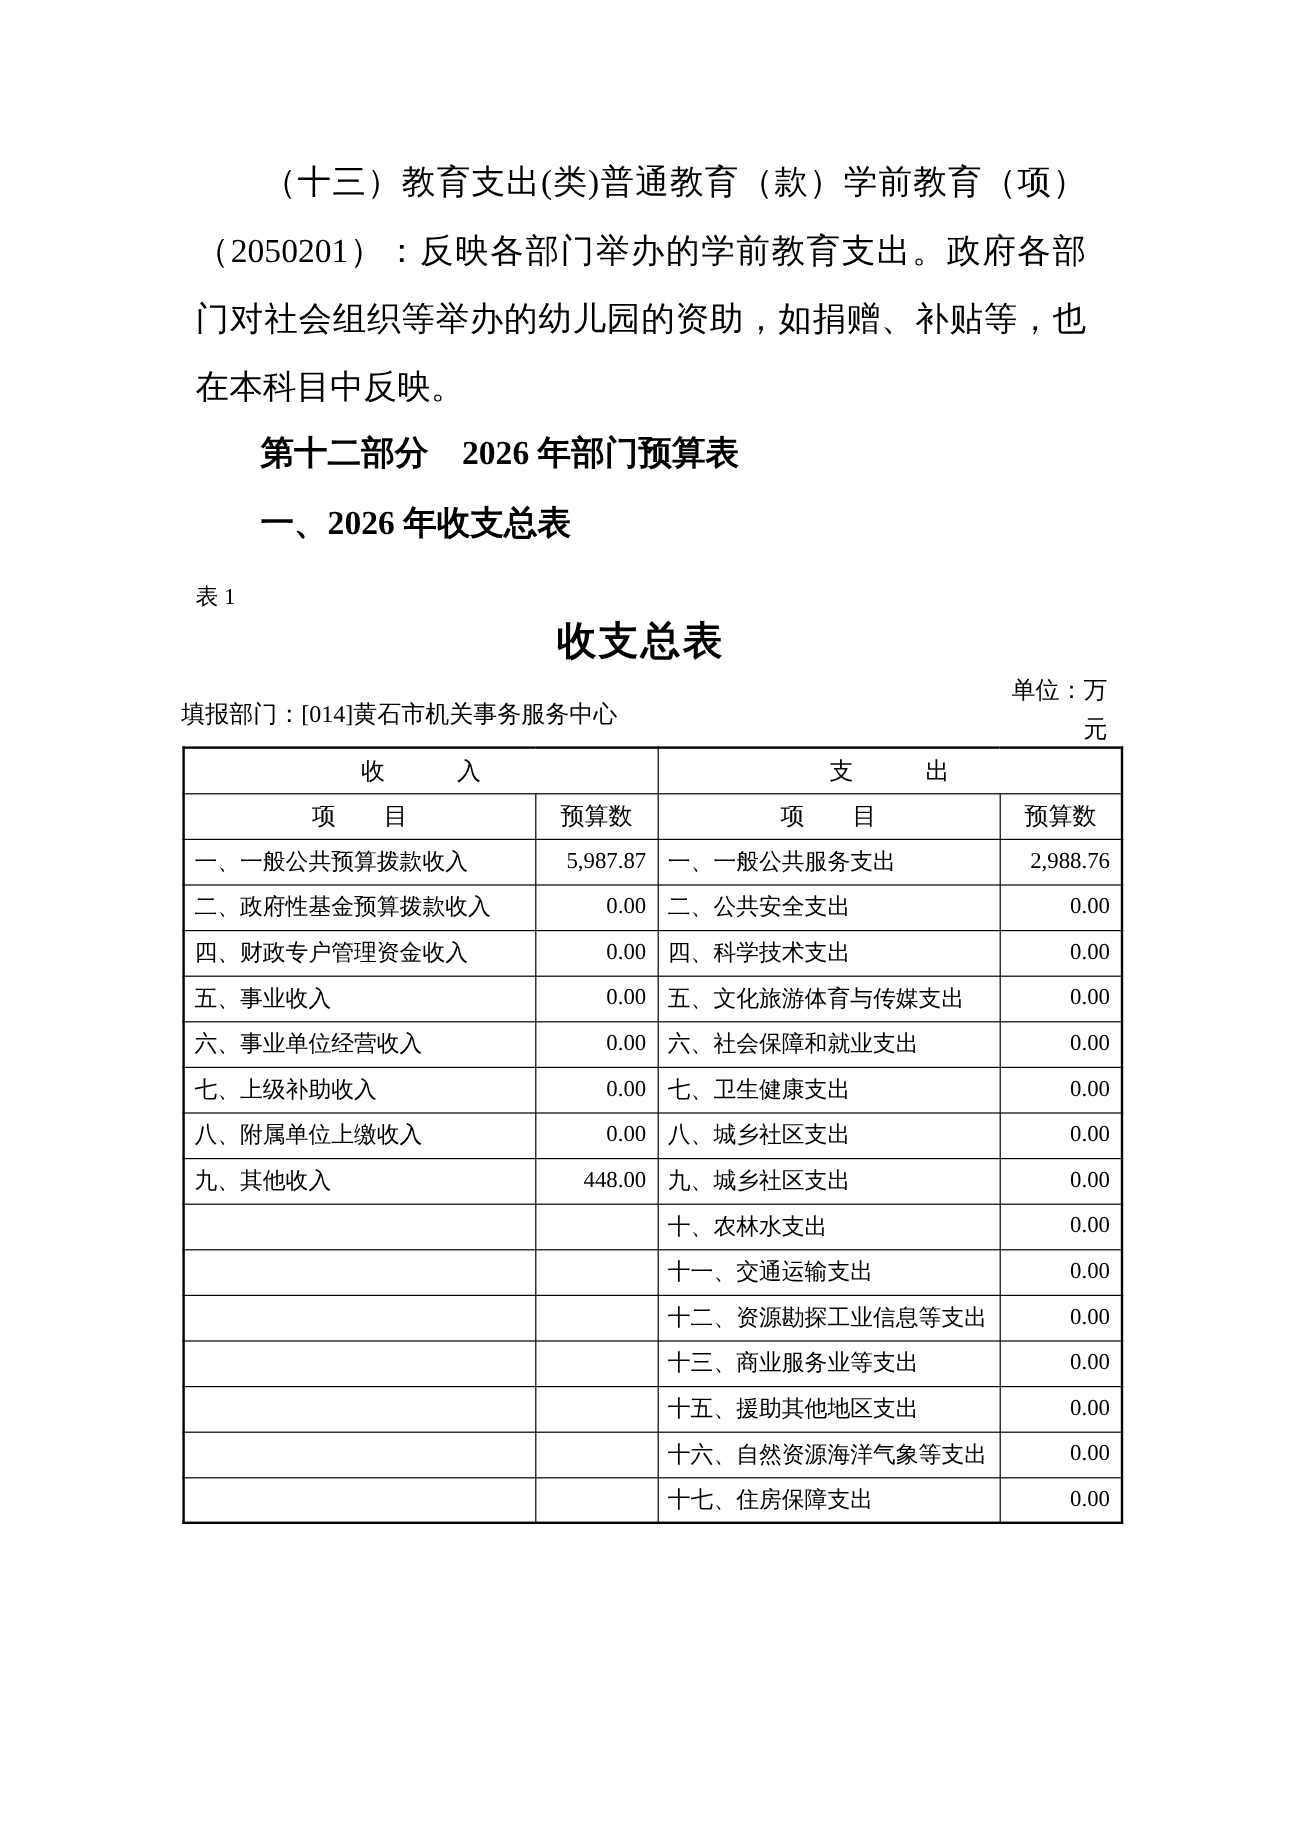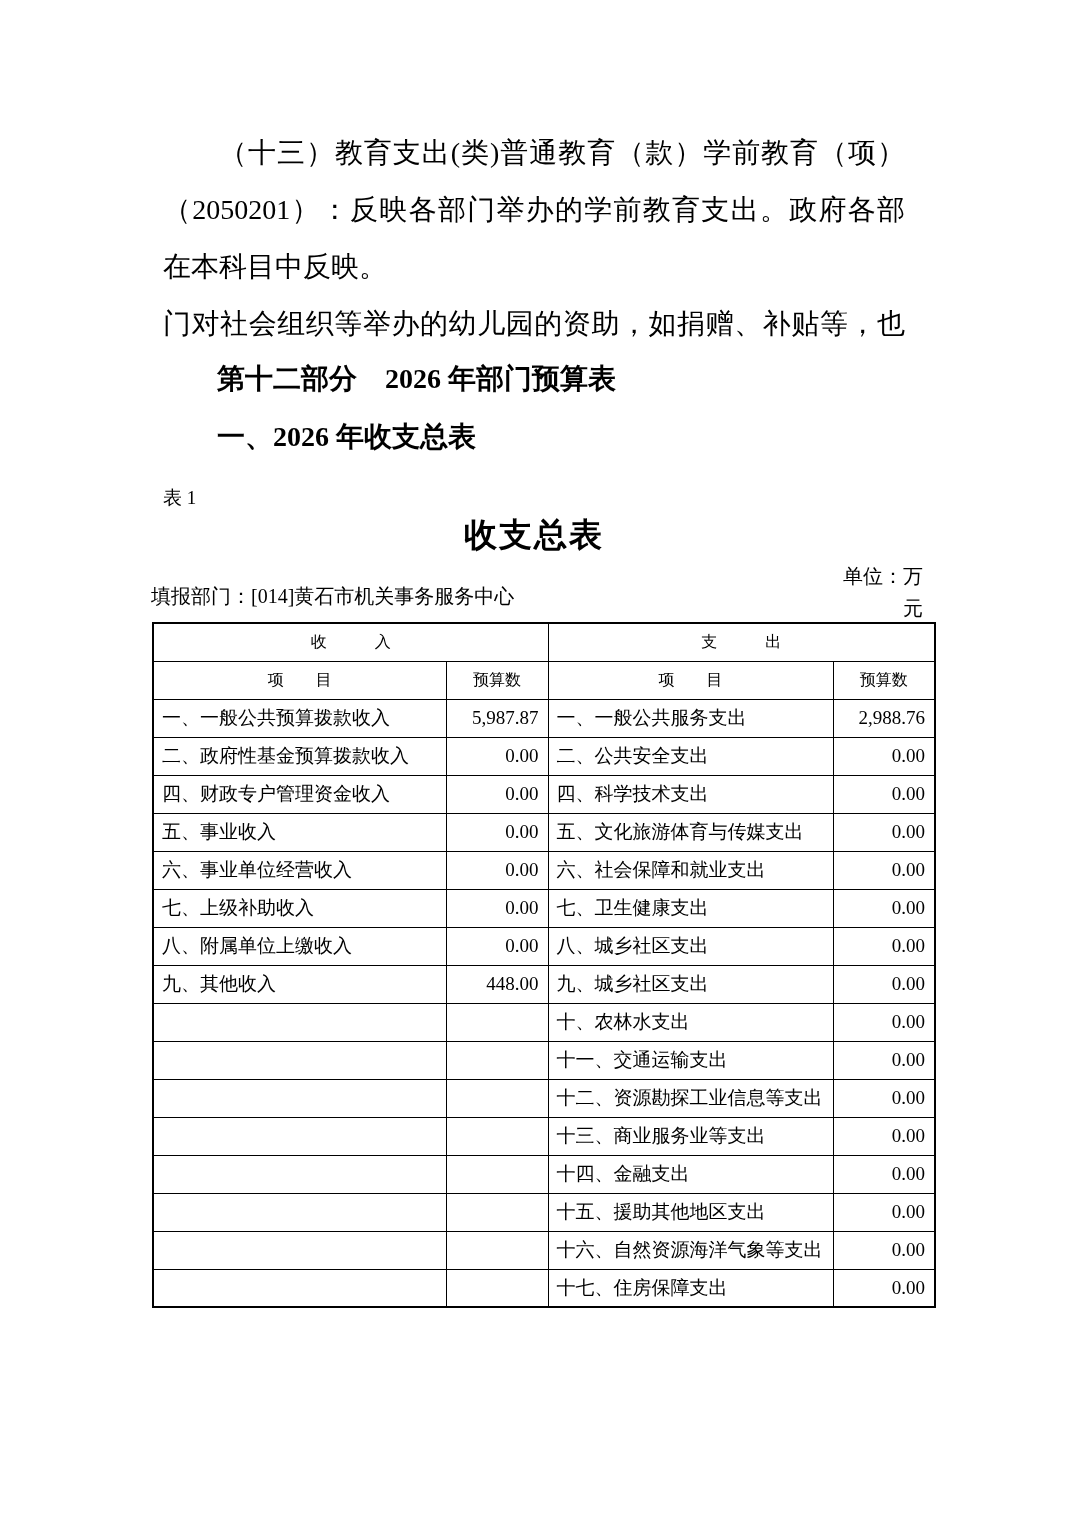--- a/index.html
+++ b/index.html
@@ -30,37 +30,37 @@
   .dept-line { position:absolute; left:151px; top:581px; font-size:20px; line-height:30px; white-space:nowrap; }
   .unit-block { position:absolute; right:151px; top:560px; font-size:20px;
     text-align:right; line-height:32px; }
 
   .budget-table { position:absolute; left:152px; top:622px; width:782px;
     border-collapse:collapse; table-layout:fixed; font-size:19px;
     border:2px solid #000; }
   .budget-table th, .budget-table td {
     border:1px solid #000; height:38px; padding:0;
     font-weight:normal; vertical-align:middle; overflow:hidden; }
-  .budget-table th { text-align:center; font-size:16px; }
+  .budget-table th { text-align:center; font-size:20px; }
   .budget-table td.item-cell { text-align:left; padding-left:8px; white-space:nowrap;margin-top:36px; }
   .budget-table td.value-cell { text-align:right; padding-right:9px; white-space:nowrap; }
 
   .page-number { position:absolute; left:0; top:1401px; width:1074px;
     text-align:center; font-size:20px; }
 </style>
 </head>
 <body>
 
 <div class="page">
 
   <div class="paragraph">
     <div class="line first">（十三）教育支出(类)普通教育（款）学前教育（项）</div>
     <div class="line">（2050201）：反映各部门举办的学前教育支出。政府各部</div>
+    <div class="line">门对社会组织等举办的幼儿园的资助，如捐赠、补贴等，也</div>
     <div class="line last">在本科目中反映。</div>
-    <div class="line">门对社会组织等举办的幼儿园的资助，如捐赠、补贴等，也</div>
   </div>
 
   <div class="section-heading">第十二部分　2026 年部门预算表</div>
   <div class="sub-heading">一、2026 年收支总表</div>
 
   <div class="table-label">表 1</div>
   <div class="table-title">收支总表</div>
 
   <div class="dept-line">填报部门：[014]黄石市机关事务服务中心</div>
   <div class="unit-block">
@@ -156,26 +156,20 @@
         </tr>
         <tr>
           <td class="item-cell"></td>
           <td class="value-cell"></td>
           <td class="item-cell">十三、商业服务业等支出</td>
           <td class="value-cell">0.00</td>
         </tr>
         <tr>
           <td class="item-cell"></td>
           <td class="value-cell"></td>
-          <td class="item-cell">十四、金融支出</td>
-          <td class="value-cell">0.00</td>
-        </tr>
-        <tr>
-          <td class="item-cell"></td>
-          <td class="value-cell"></td>
           <td class="item-cell">十五、援助其他地区支出</td>
           <td class="value-cell">0.00</td>
         </tr>
         <tr>
           <td class="item-cell"></td>
           <td class="value-cell"></td>
           <td class="item-cell">十六、自然资源海洋气象等支出</td>
           <td class="value-cell">0.00</td>
         </tr>
         <tr>

